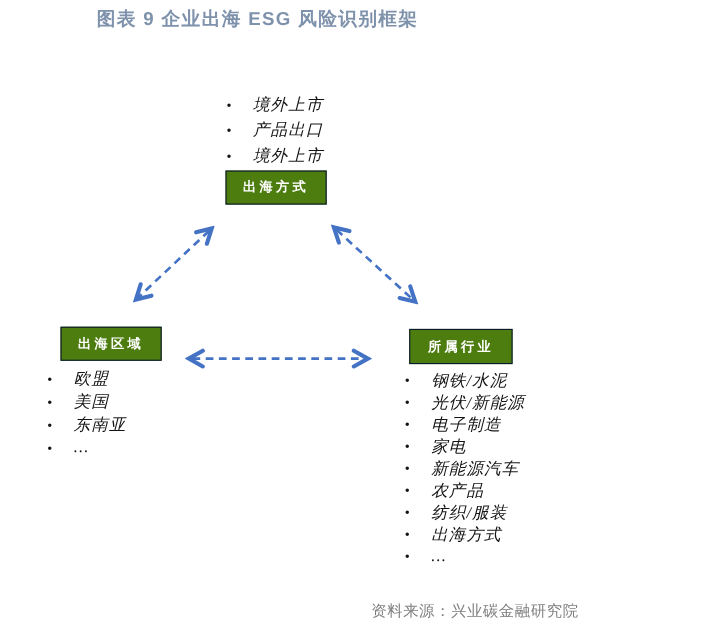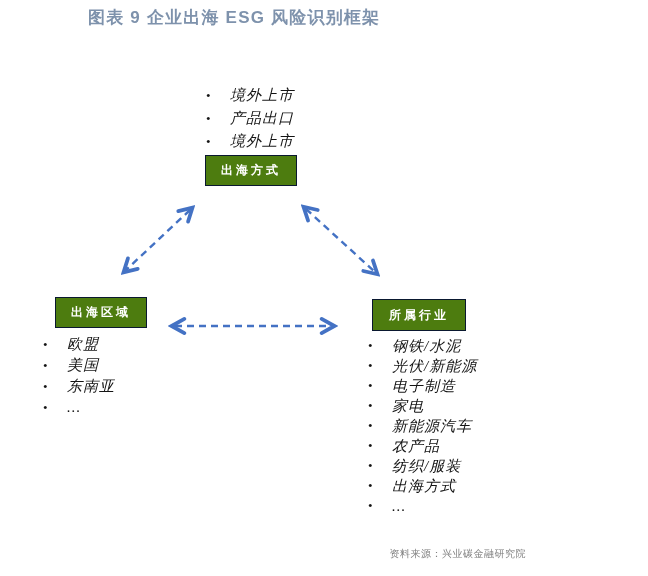--- a/index.html
+++ b/index.html
@@ -69,21 +69,21 @@
   .arrow-layer {
     position: absolute;
     left: 0; top: 0;
     width: 648px; height: 576px;
     pointer-events: none;
   }
   .source-line {
     position: absolute;
     right: 4px;
     top: 547px;
-    font-size: 10px;
+    font-size: 14px;
     color: #7F7F7F;
     letter-spacing: 0.5px;
     white-space: nowrap;
   }
 </style>
 </head>
 <body>
 
 <div class="canvas">
 

